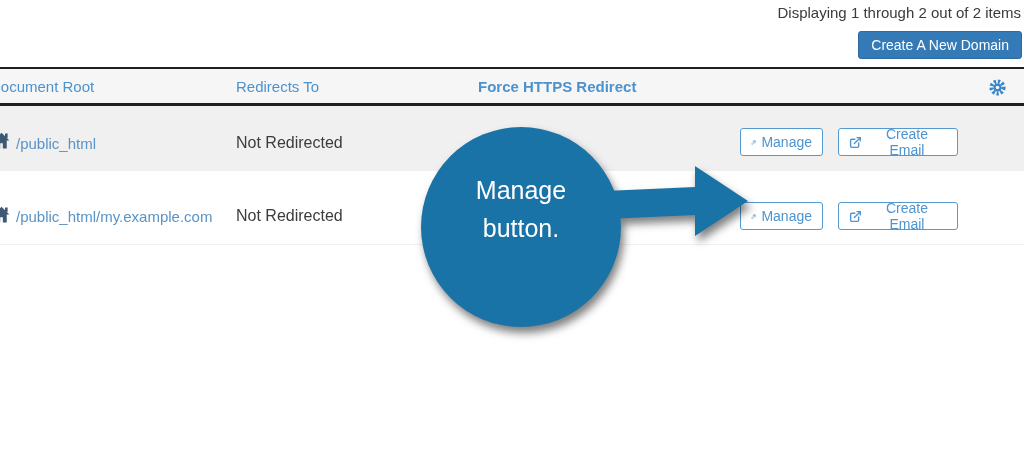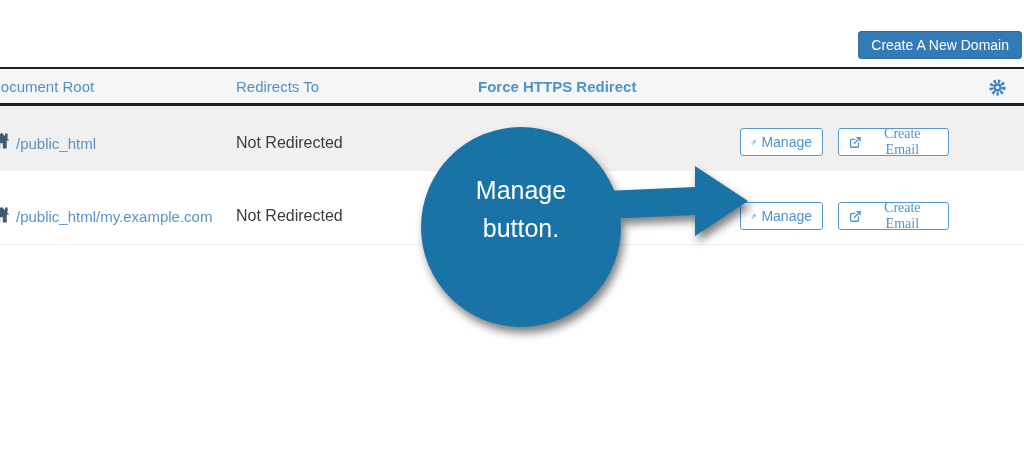--- a/index.html
+++ b/index.html
@@ -51,38 +51,39 @@
   .cell-text { position:absolute; left:236px; font-size:16px; color:#3c3c3c; }
   .row1 .cell-text { top:28px; } .row2 .cell-text { top:23px; }
   .action-btn {
     position:absolute; height:28px; box-sizing:border-box;
     background:#fff; border:1px solid #549ad0; border-radius:3px;
     color:#4d94d0; font-size:14px; font-family:inherit;
     display:flex; align-items:center; justify-content:center; gap:5px;
     padding:0 10px; cursor:pointer;
   }
   .manage-btn { left:740px; width:83px; }
-  .email-btn { left:838px; width:111px;font-family:Liberation Serif, serif; }
+  .email-btn { left:838px; width:120px; }
   .row1 .action-btn { top:22px; } .row2 .action-btn { top:18px; }
   .btn-ic { width:13px; height:13px; display:block; }
   
   .callout-svg { position:absolute; left:400px; top:118px; width:370px; height:235px; pointer-events:none; }
   .callout-shapes { filter:drop-shadow(3px 6px 4px rgba(0,0,0,0.5)); }
   .callout-text {
     position:absolute; left:421px; top:171px; width:200px;
     text-align:center; color:#ffffff; font-size:25px; line-height:38px;
     pointer-events:none;
   }
   .callout-text span { display:block; }
 </style>
 </head>
 <body>
 
 <div class="canvas">
 
+  <div class="status-text">Displaying 1 through 2 out of 2 items</div>
   <button class="create-btn">Create A New Domain</button>
 
   <div class="thead">
     <a class="th th-link th-docroot">Document Root</a>
     <a class="th th-link th-redirects">Redirects To</a>
     <a class="th th-link th-https">Force HTTPS Redirect</a>
     <span class="th th-static th-actions">Actions</span>
     <svg class="gear" viewBox="0 0 20 20">
       <circle cx="10" cy="10" r="7" fill="none" stroke="#3a86c8" stroke-width="5" stroke-dasharray="2.6 2.05"></circle>
       <circle cx="10" cy="10" r="4.6" fill="#3a86c8"></circle>

